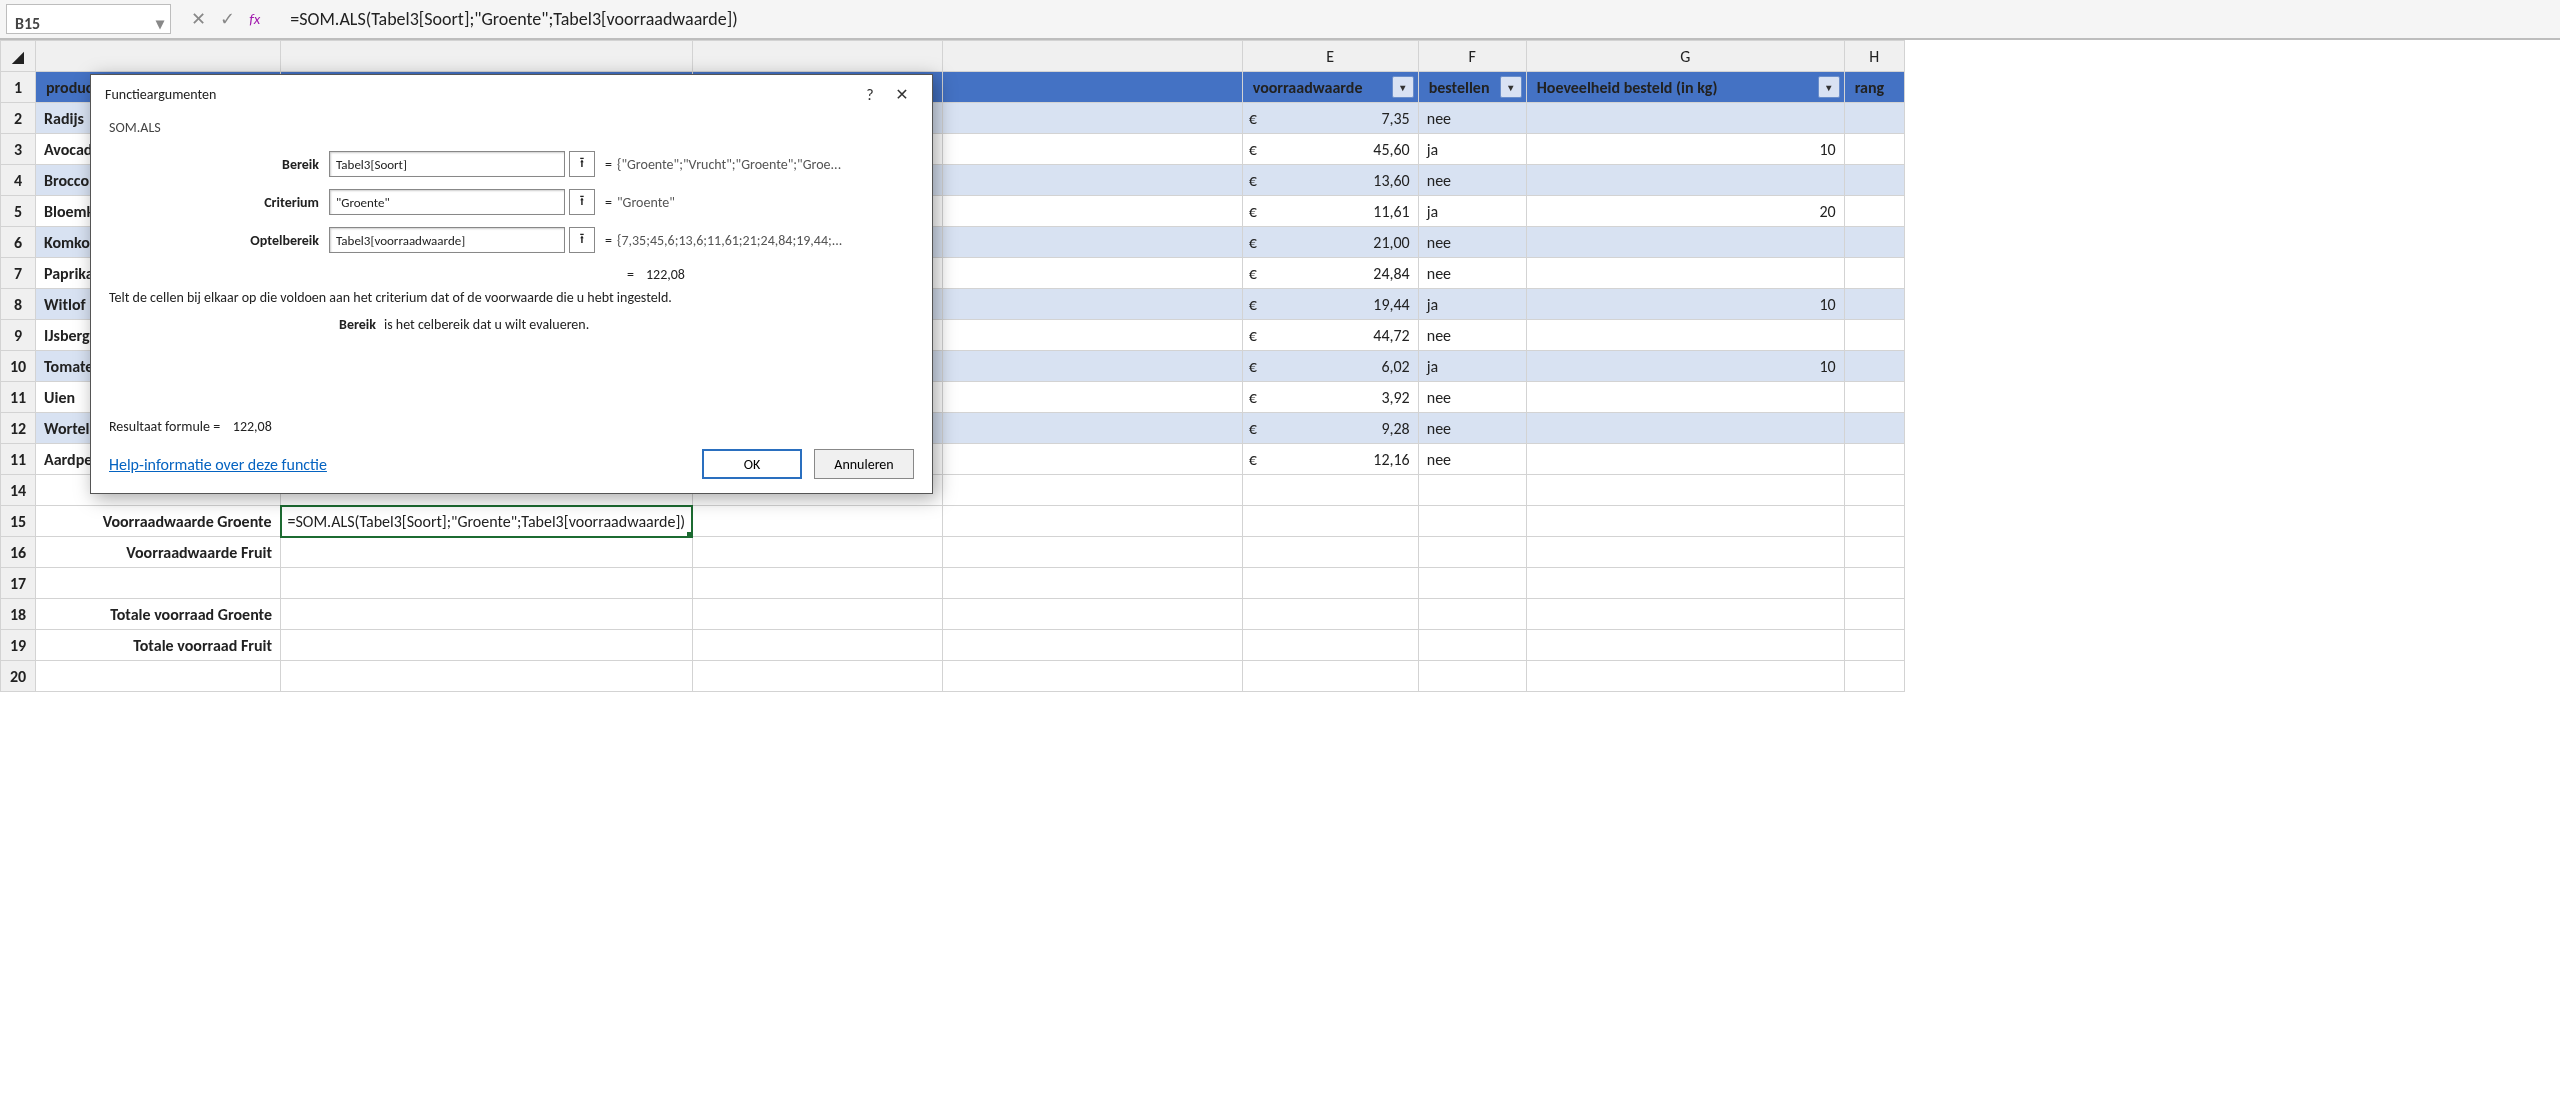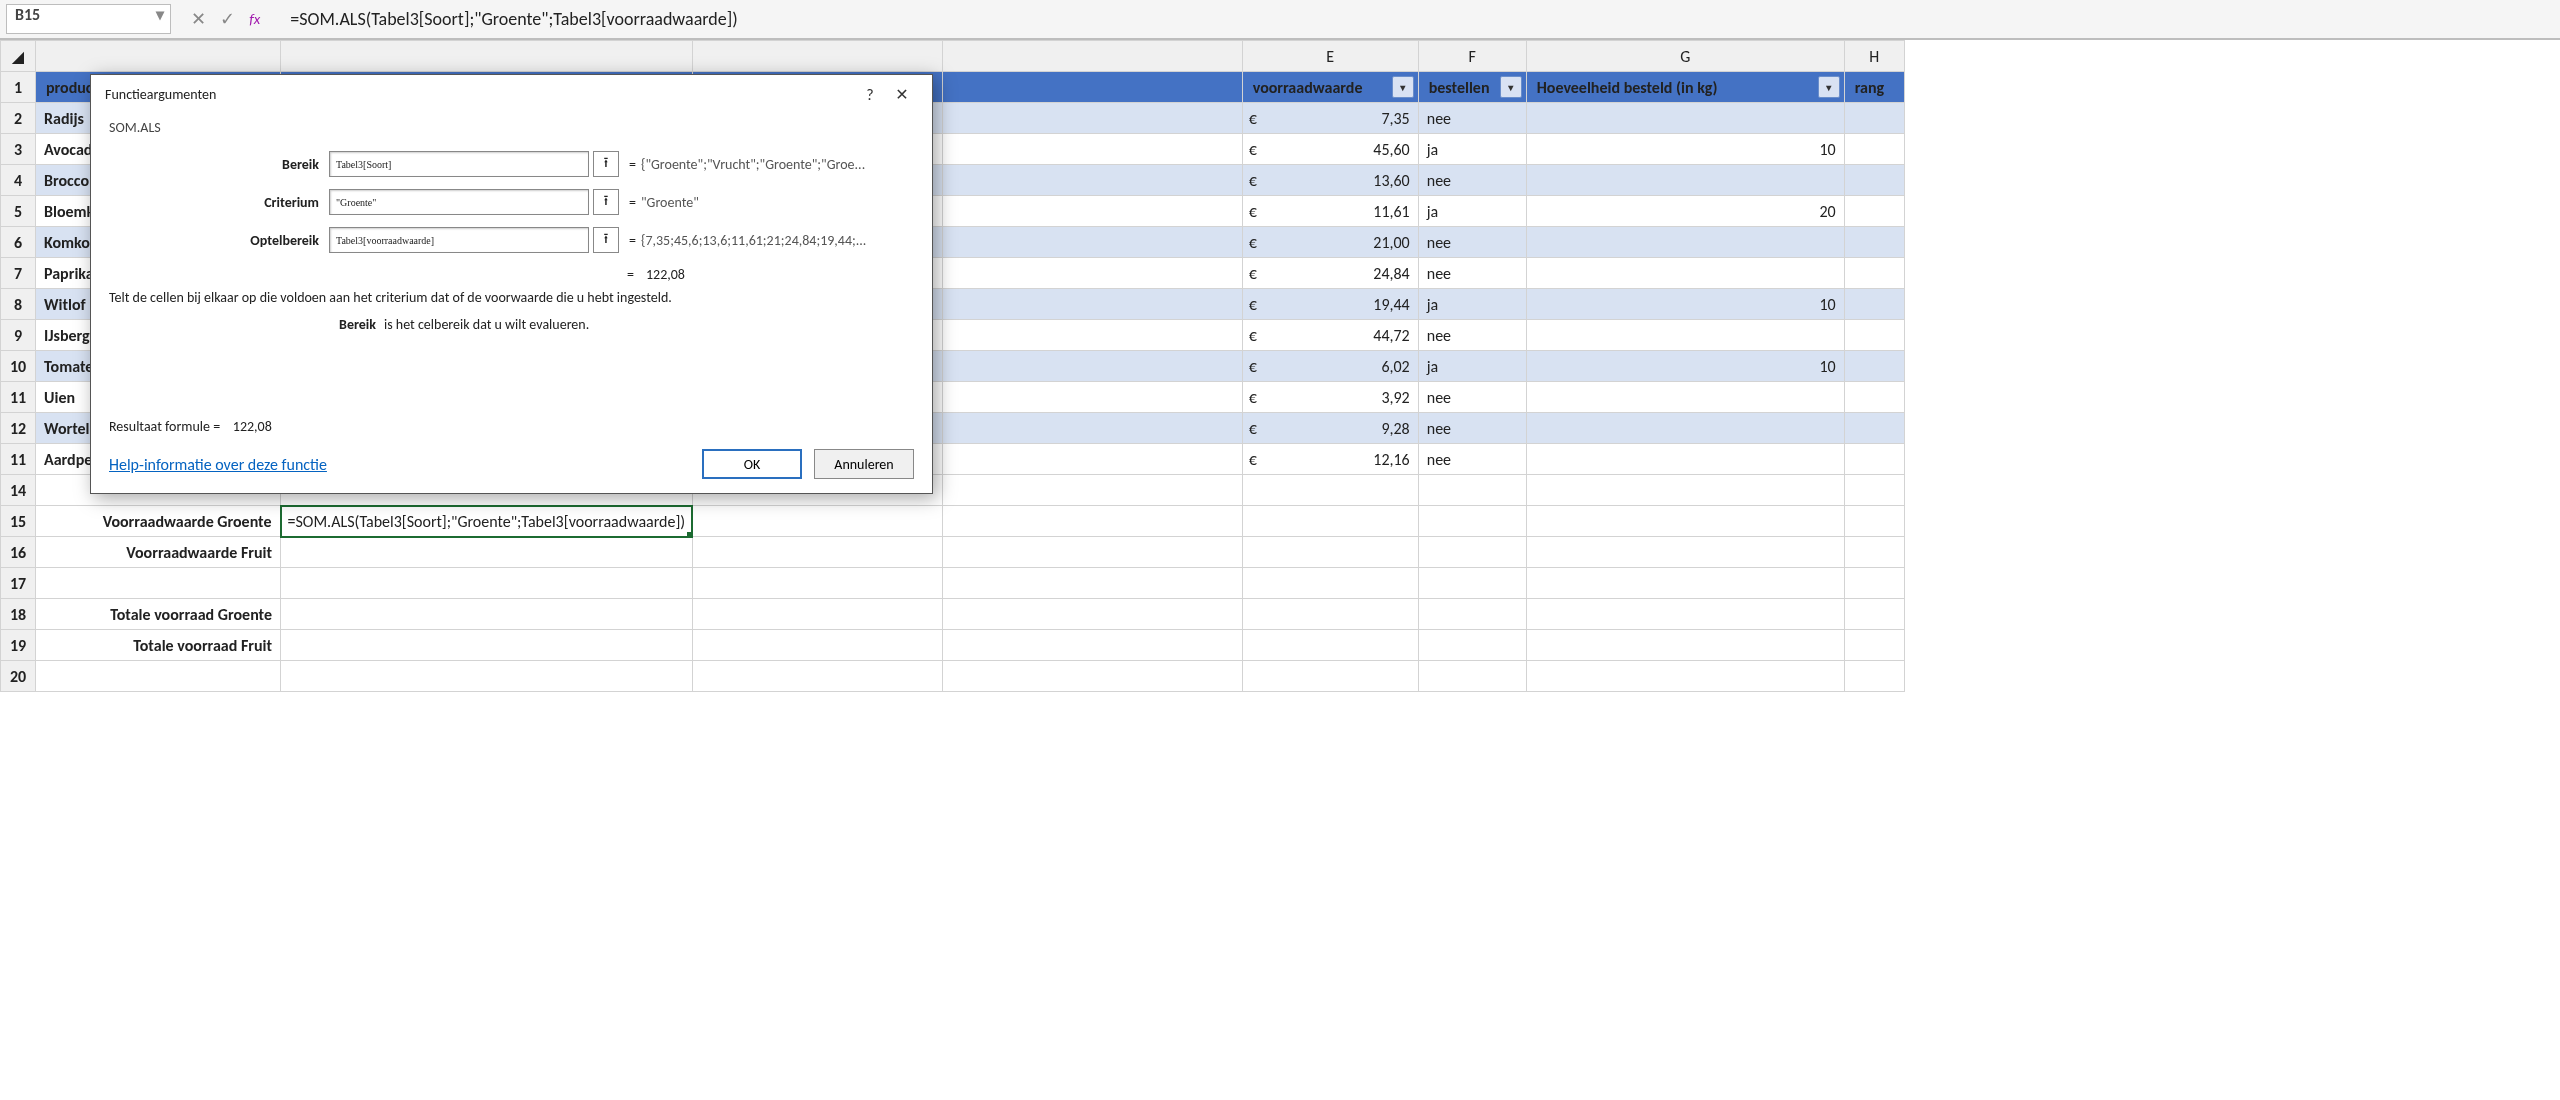--- a/index.html
+++ b/index.html
@@ -1,20 +1,20 @@
 <!DOCTYPE html>
 <html><head>
 <meta charset="utf-8">
 <style>
   * { box-sizing: border-box; margin: 0; padding: 0; font-family: "Segoe UI", Calibri, Arial, sans-serif; }
   body { background: #fff; font-size: 14px; overflow: hidden; width: 2560px; height: 1100px; position: relative; }
 
   
   .formula-bar { height: 40px; display: flex; align-items: center; border-bottom: 2px solid #bdbdbd; background: #f5f5f5; padding: 0 6px; gap: 8px; }
-  .name-box { width: 165px; height: 30px; background: #fff; border: 1px solid #bdbdbd; display: flex; align-items: flex-start; padding: 0 8px; font-weight: bold; font-size: 16px; color: #444; position: relative; }
+  .name-box { width: 165px; height: 30px; background: #fff; border: 1px solid #bdbdbd; display: flex; align-items: flex-end; padding: 0 8px; font-weight: bold; font-size: 16px; color: #444; position: relative; }
   .name-box .nb-drop { position: absolute; right: 6px; color: #888; }
   .fb-buttons { display: flex; align-items: center; gap: 14px; padding: 0 12px; color: #888; }
   .fb-btn { cursor: pointer; font-size: 18px; }
   .fb-fx { font-style: italic; font-size: 15px; color: #a21caf; }
   .formula-text { flex: 1; font-size: 18px; color: #222; padding-left: 10px; }
 
   
   .sheet-area { position: relative; }
   table.sheet { border-collapse: collapse; table-layout: fixed; }
   table.sheet td, table.sheet th { border: 1px solid #d3d3d3; height: 31px; font-size: 16px; color: #222; overflow: hidden; white-space: nowrap; }
@@ -55,21 +55,21 @@
   
   .dialog { position: absolute; left: 90px; top: 74px; width: 843px; height: 420px; background: #fff; border: 1px solid #555; box-shadow: 4px 4px 18px rgba(0,0,0,0.35); z-index: 10; font-size: 14px; color: #222; }
   .dlg-title { height: 38px; display: flex; align-items: center; padding: 0 14px; font-size: 14px; }
   .dlg-title .spacer { flex: 1; }
   .dlg-title .title-btn { width: 32px; text-align: center; font-size: 16px; color: #333; cursor: pointer; }
   .dlg-body { padding: 6px 18px 0 18px; }
   .fn-name { color: #444; font-size: 14px; margin-bottom: 10px; }
 
   .arg-row { display: flex; align-items: center; height: 36px; margin-bottom: 2px; }
   .arg-label { width: 220px; text-align: right; padding-right: 10px; font-weight: bold; font-size: 14px; }
-  .arg-input { width: 260px; height: 26px; border: 1px solid #888; box-shadow: inset 1px 1px 2px rgba(0,0,0,0.2); padding: 0 6px; font-size: 10px; display: flex; align-items: center; font-family: Liberation Serif, serif; }
+  .arg-input { width: 236px; height: 26px; border: 1px solid #888; box-shadow: inset 1px 1px 2px rgba(0,0,0,0.2); padding: 0 6px; font-size: 13px; display: flex; align-items: center; }
   .arg-coll { width: 26px; height: 26px; border: 1px solid #888; margin-left: 4px; background: #fff; display: flex; align-items: center; justify-content: center; font-size: 14px; cursor: pointer; }
   .arg-eq { width: 22px; text-align: center; padding: 0 10px; }
   .arg-result { flex: 1; color: #555; font-size: 14px; white-space: nowrap; overflow: hidden; text-overflow: ellipsis; }
 
   .fn-result-line { display: flex; padding-left: 518px; margin: 8px 0 6px; font-size: 14px; }
   .fn-desc { font-size: 14px; color: #222; margin-bottom: 8px; }
   .fn-argdesc { display: flex; margin: 10px 0 0 0; }
   .fn-argdesc .l { width: 275px; text-align: right; font-weight: bold; padding-right: 8px; }
   .fn-argdesc .r { flex: 1; }
 

